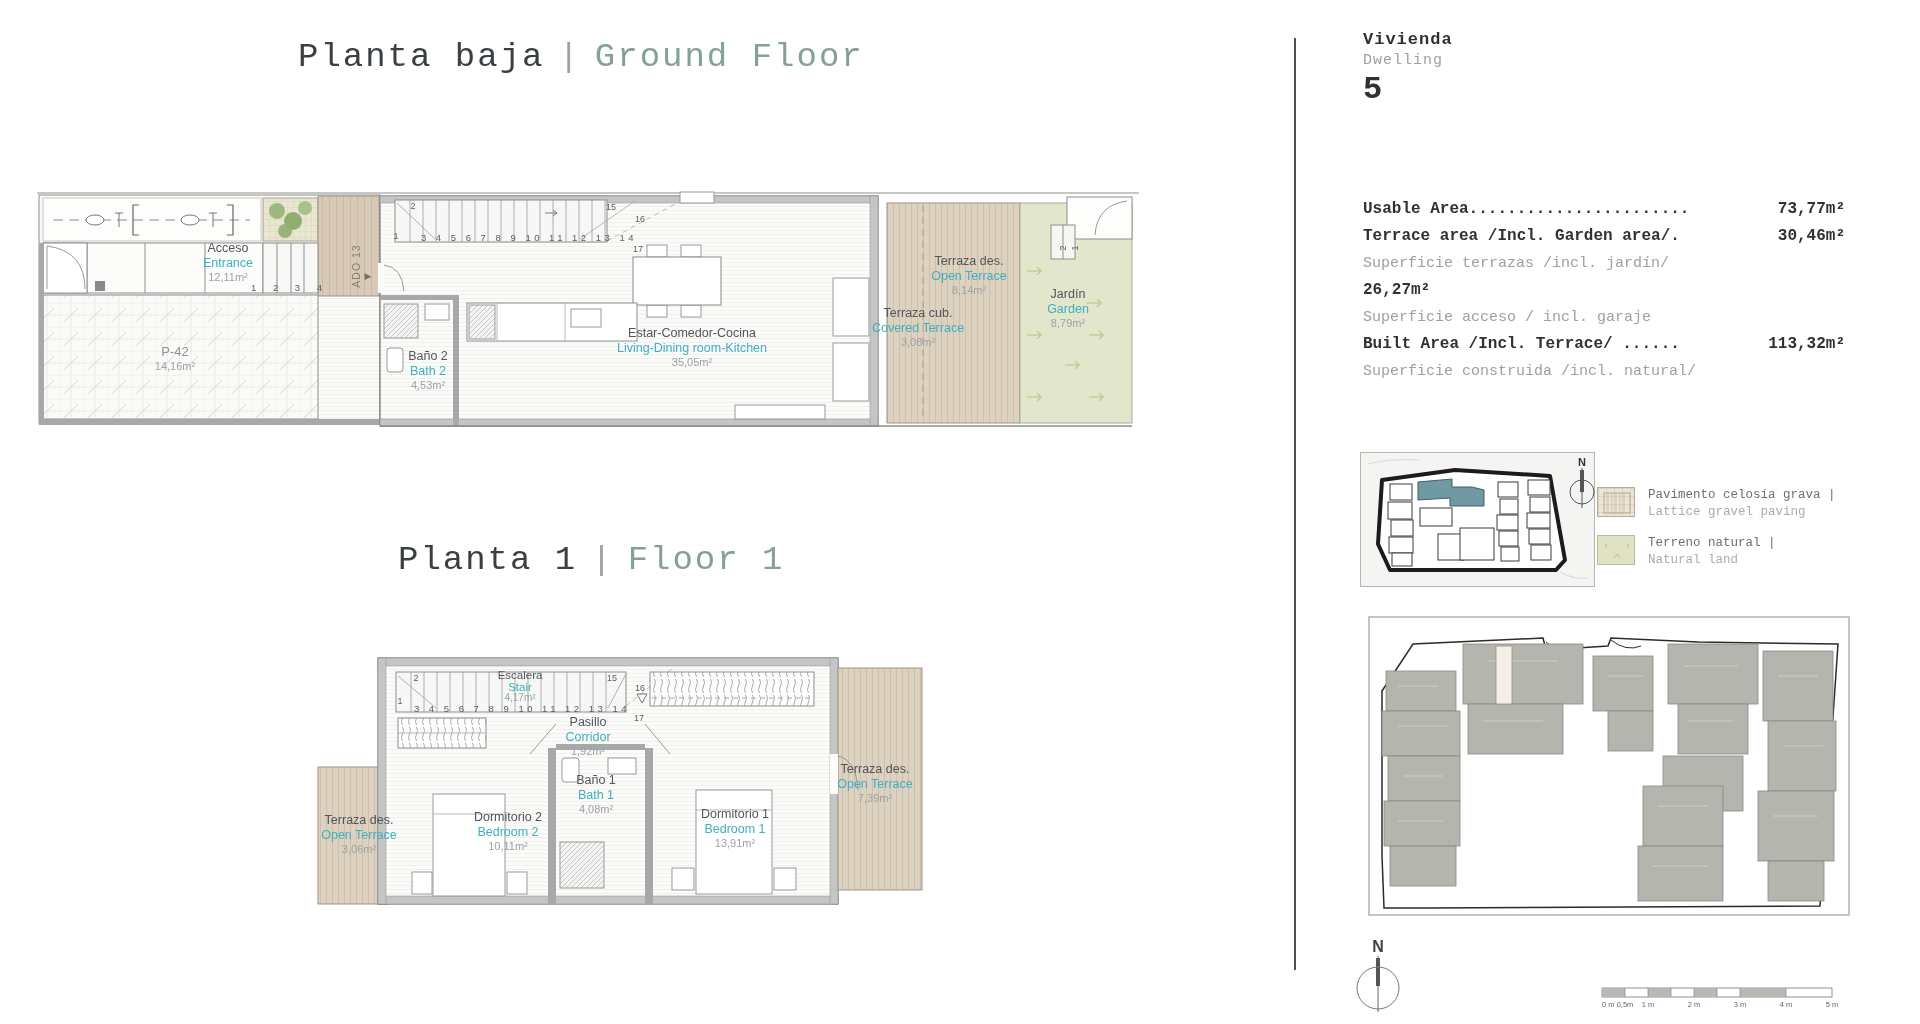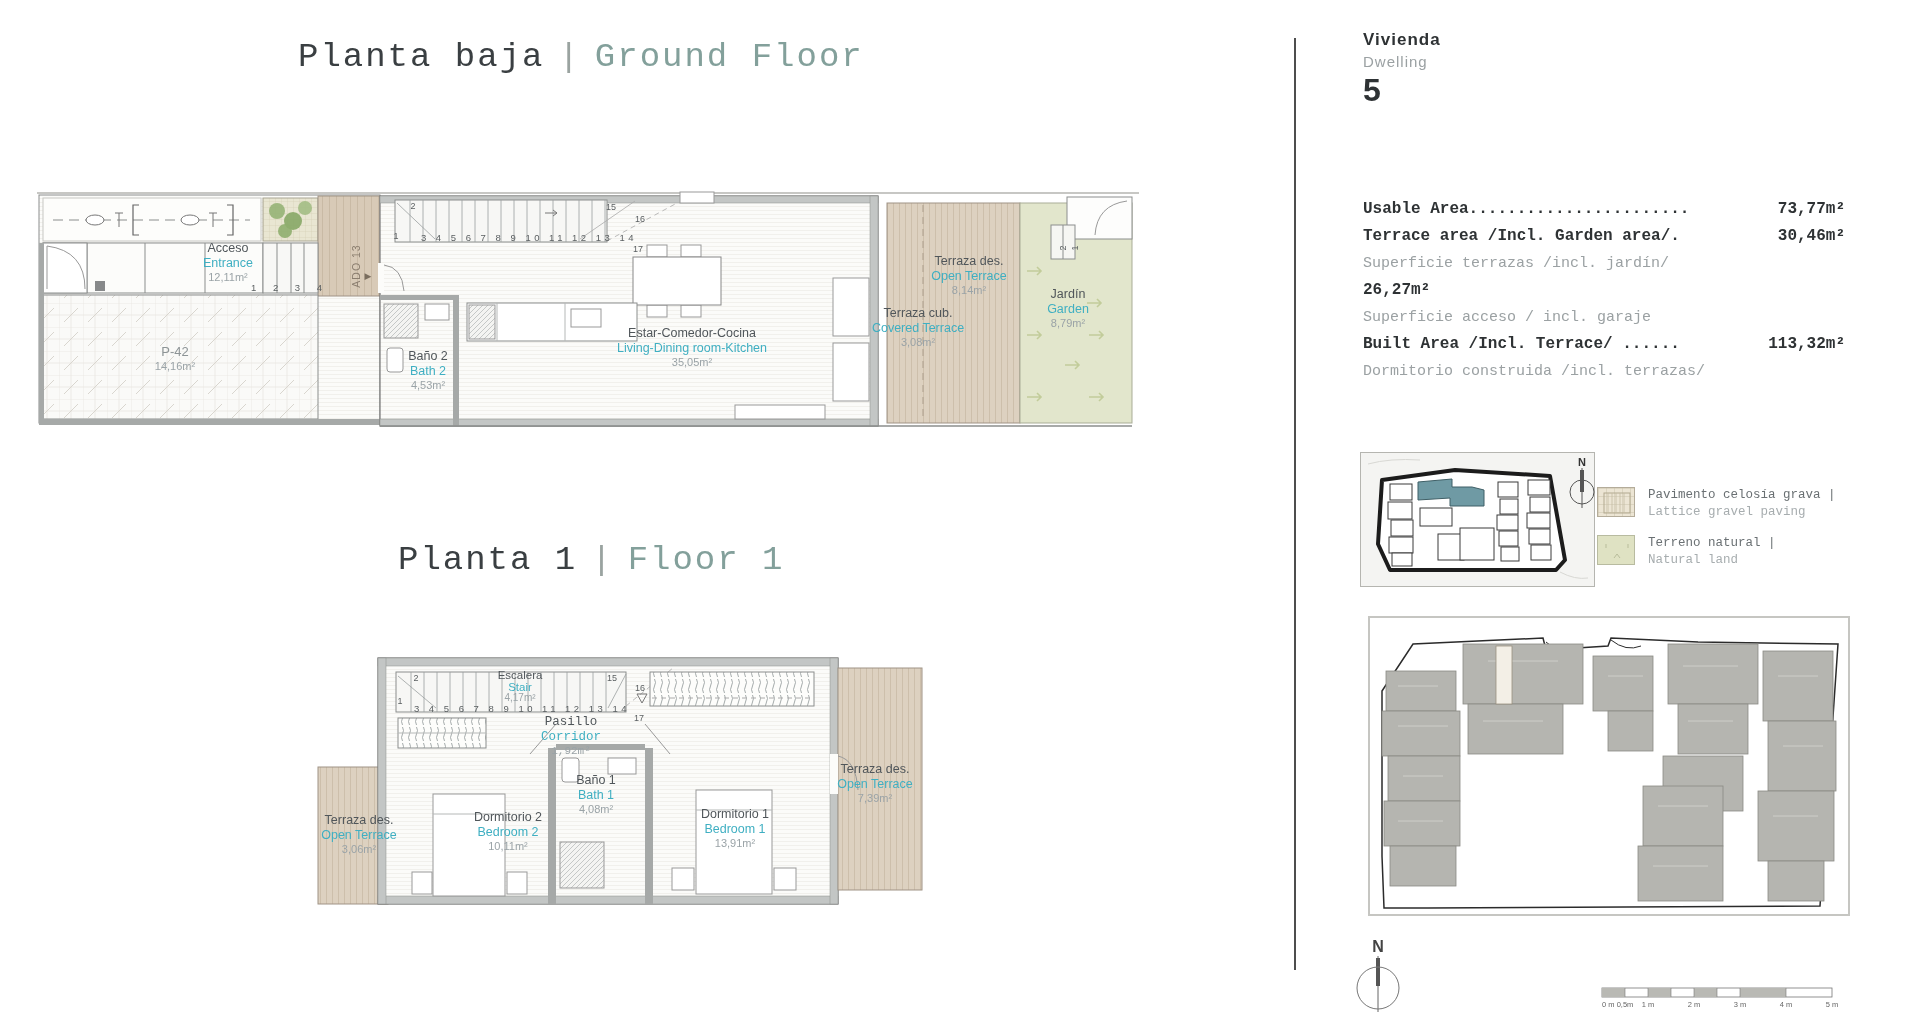--- a/index.html
+++ b/index.html
@@ -17,21 +17,21 @@
   .l-nm{font-size:13px;color:#8d9496;}
 
   .srow{position:absolute;font-size:9.5px;color:#5a5f61;letter-spacing:3.5px;transform:translate(-50%,-50%);white-space:nowrap;}
   .snum{position:absolute;font-size:9px;color:#5a5f61;transform:translate(-50%,-50%);}
   .snum.rot{transform:translate(-50%,-50%) rotate(-90deg);}
   .ado{position:absolute;transform:translate(-50%,-50%) rotate(-90deg);font-size:10.5px;color:#8a7d6e;letter-spacing:1px;white-space:nowrap;}
   .ado-arrow{position:absolute;transform:translate(-50%,-50%);font-size:9px;color:#7a6e5f;}
 
   .divider{position:absolute;left:1294px;top:38px;width:2px;height:932px;background:#4e4e4e;}
 
-  .dw{position:absolute;left:1363px;top:30px;font-family:Liberation Sans, sans-serif;}
+  .dw{position:absolute;left:1363px;top:30px;font-family:Liberation Mono, monospace;}
   .dw-label{font-weight:bold;font-size:17px;color:#2e3234;letter-spacing:1px;}
   .dw-sub{font-size:15px;color:#9ba1a3;letter-spacing:1px;margin-top:3px;}
   .dw-num{font-weight:bold;font-size:32px;color:#2e3234;margin-top:2px;letter-spacing:1px;}
 
   .meas{position:absolute;left:1363px;top:196px;width:482px;font-family:"Liberation Mono","DejaVu Sans Mono",monospace;}
   .m-en{display:flex;justify-content:space-between;font-weight:bold;font-size:16px;color:#2e3234;line-height:27px;white-space:nowrap;}
   .m-es{font-size:15px;color:#9ba1a3;line-height:27px;white-space:nowrap;}
 
   .lg-item{position:absolute;display:flex;gap:13px;align-items:flex-start;}
   .lg-sw{width:38px;height:30px;border:1px solid #b4ac9a;box-sizing:border-box;}
@@ -275,21 +275,21 @@
   <div class="l-es" style="font-size:11.5px;">Escalera</div>
   <div class="l-en" style="font-size:11.5px;">Stair</div>
   <div class="l-ar" style="font-size:10px;">4,17m²</div>
 </div>
 <div class="srow" style="left:522px;top:708px;">3 4 5 6 7 8 9 10 11 12 13 14</div>
 <div class="snum" style="left:400px;top:701px;">1</div>
 <div class="snum" style="left:416px;top:678px;">2</div>
 <div class="snum" style="left:612px;top:678px;">15</div>
 <div class="snum" style="left:640px;top:688px;">16</div>
 <div class="snum" style="left:639px;top:718px;">17</div>
-<div class="rlabel" style="left:571px;top:737px;font-family:Liberation Mono, monospace;">
+<div class="rlabel" style="left:588px;top:737px;">
   <div class="l-es">Pasillo</div>
   <div class="l-en">Corridor</div>
   <div class="l-ar">1,92m²</div>
 </div>
 <div class="rlabel" style="left:596px;top:795px;">
   <div class="l-es">Baño 1</div>
   <div class="l-en">Bath 1</div>
   <div class="l-ar">4,08m²</div>
 </div>
 <div class="rlabel" style="left:472px;top:832px;margin-left:36px;">
@@ -332,21 +332,21 @@
     </div>
   <div class="m-es">Superficie terrazas /incl. jardín/</div>
   <div class="m-en">
       <span>26,27m²</span>
     </div>
   <div class="m-es">Superficie acceso / incl. garaje</div>
   <div class="m-en">
       <span>Built Area /Incl. Terrace/ ......</span>
       <span>113,32m²</span>
     </div>
-  <div class="m-es">Dormitorio construida /incl. terrazas/</div>
+  <div class="m-es">Superficie construida /incl. natural/</div>
 </div>
 
 <svg style="left:1360px;top:452px;" width="235" height="135" viewBox="0 0 235 135">
   <rect x="0.5" y="0.5" width="234" height="134" fill="#f4f4f2" stroke="#b5b5b0"></rect>
   <path d="M8,12 Q30,6 60,8 M200,120 Q215,128 228,126" stroke="#d8d8d4" fill="none"></path>
   <polygon points="22,28 95,18 190,24 205,108 196,118 30,118 18,92" fill="#ffffff" stroke="#1c1c1c" stroke-width="4" stroke-linejoin="round"></polygon>
   <g fill="#ffffff" stroke="#3a3a3a" stroke-width="1">
     <rect x="30" y="32" width="22" height="16"></rect>
       <rect x="28" y="50" width="24" height="17"></rect>
     <rect x="31" y="68" width="22" height="16"></rect>

